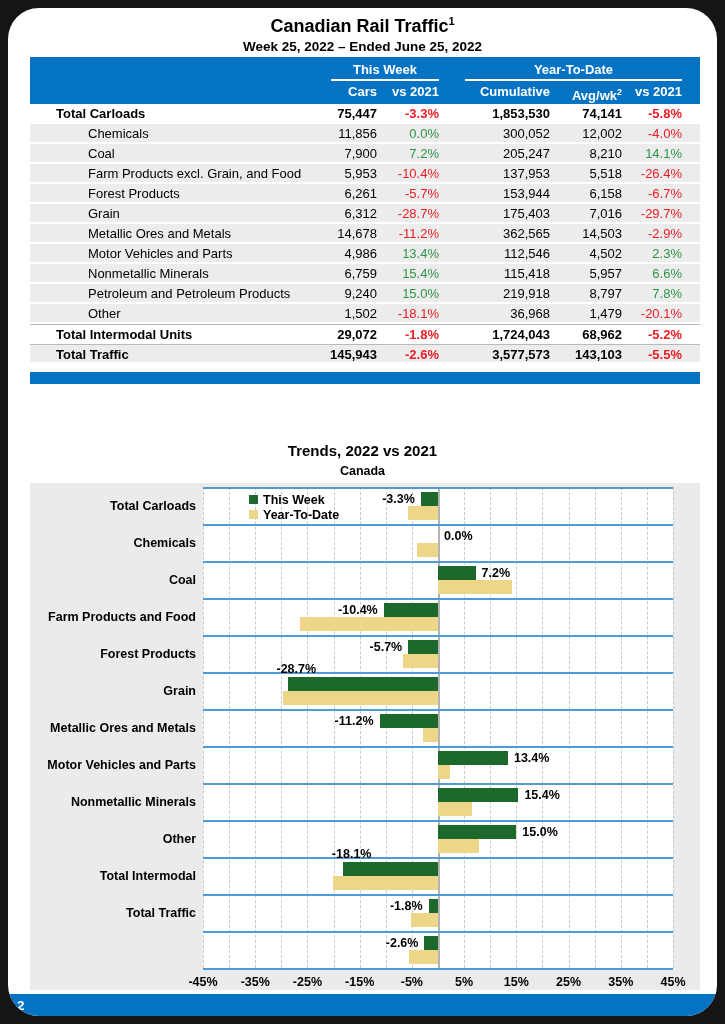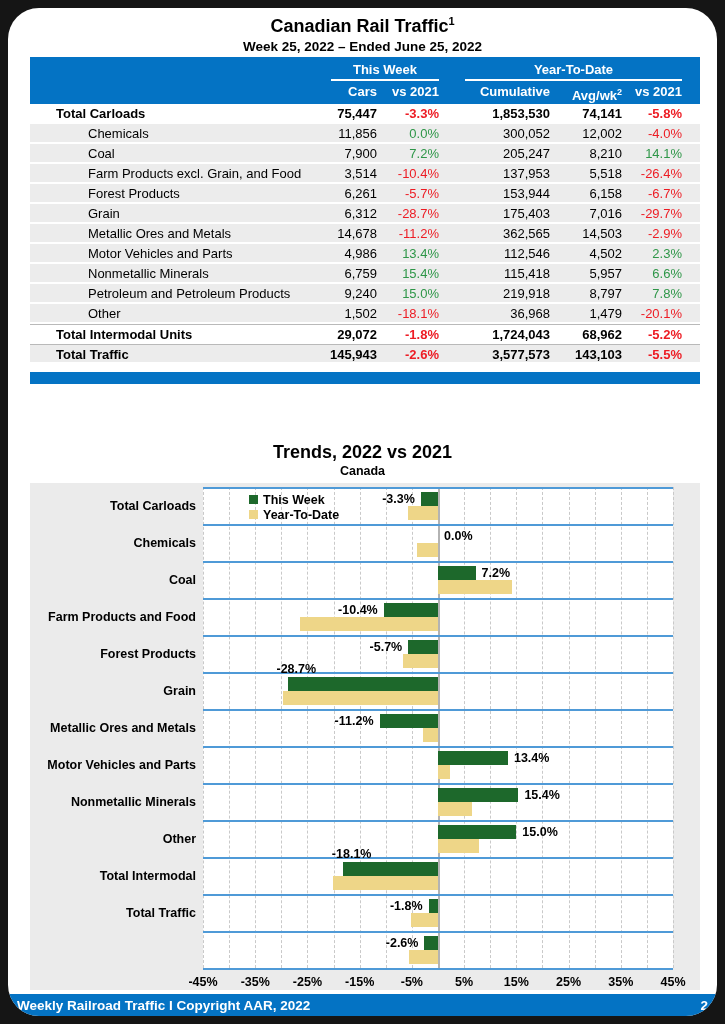--- a/index.html
+++ b/index.html
@@ -42,21 +42,21 @@
 
   .blue-band{position:absolute;left:22px;top:364px;width:670px;height:12px;background:var(--blue);}
 
   
   .footnotes{position:absolute;left:40px;top:389px;font-size:11.5px;color:#000;}
   .footnotes .fn{margin-bottom:8px;}
   .footnotes sup{font-size:8px;margin-right:3px;}
 
   
   .chart-title{position:absolute;top:434px;left:0;right:0;text-align:center;
-        font-size:18px;font-weight:bold;color:#000;}
+        font-size:15px;font-weight:bold;color:#000;}
   .chart-subtitle{position:absolute;top:456px;left:0;right:0;text-align:center;
         font-size:12.5px;font-weight:bold;color:#000;}
   .chart-box{position:absolute;left:22px;top:475px;width:670px;height:507px;background:var(--chart-bg);}
   .cat-labels{position:absolute;left:0;top:4px;width:166px;}
   .cat{height:37px;display:flex;align-items:center;justify-content:flex-end;
        font-size:12.5px;font-weight:bold;color:#000;white-space:nowrap;}
   .plot{position:absolute;left:173px;top:4px;width:470px;height:483px;background:#fff;
         border-bottom:2px solid var(--sep-blue);}
   .gridlines{position:absolute;inset:0;z-index:0;}
   .gridline{position:absolute;top:0;bottom:0;width:0;border-left:1px dashed #c9c9c9;}
@@ -125,21 +125,21 @@
           <div class="trow sub shaded">
             <div class="cell label">Coal</div>
             <div class="cell num">7,900</div>
             <div class="cell num pct pos">7.2%</div>
             <div class="cell num">205,247</div>
             <div class="cell num">8,210</div>
             <div class="cell num pct pos">14.1%</div>
           </div>
           <div class="trow sub shaded">
             <div class="cell label">Farm Products excl. Grain, and Food</div>
-            <div class="cell num">3,514</div>
+            <div class="cell num">5,953</div>
             <div class="cell num pct neg">-10.4%</div>
             <div class="cell num">137,953</div>
             <div class="cell num">5,518</div>
             <div class="cell num pct neg">-26.4%</div>
           </div>
           <div class="trow sub shaded">
             <div class="cell label">Forest Products</div>
             <div class="cell num">6,261</div>
             <div class="cell num pct neg">-5.7%</div>
             <div class="cell num">153,944</div>
@@ -341,18 +341,17 @@
           <span class="tick" style="left: 44.4444%;">-5%</span>
           <span class="tick" style="left: 55.5556%;">5%</span>
           <span class="tick" style="left: 66.6667%;">15%</span>
           <span class="tick" style="left: 77.7778%;">25%</span>
           <span class="tick" style="left: 88.8889%;">35%</span>
           <span class="tick" style="left: 100%;">45%</span>
         </div>
     </div>
 
     <div class="footer">
-      <span>Weekly Railroad Traffic I Copyright AAR, 2022</span>
       <span>2</span>
     </div>
 
   </div>
 </div>
 
 </body></html>

